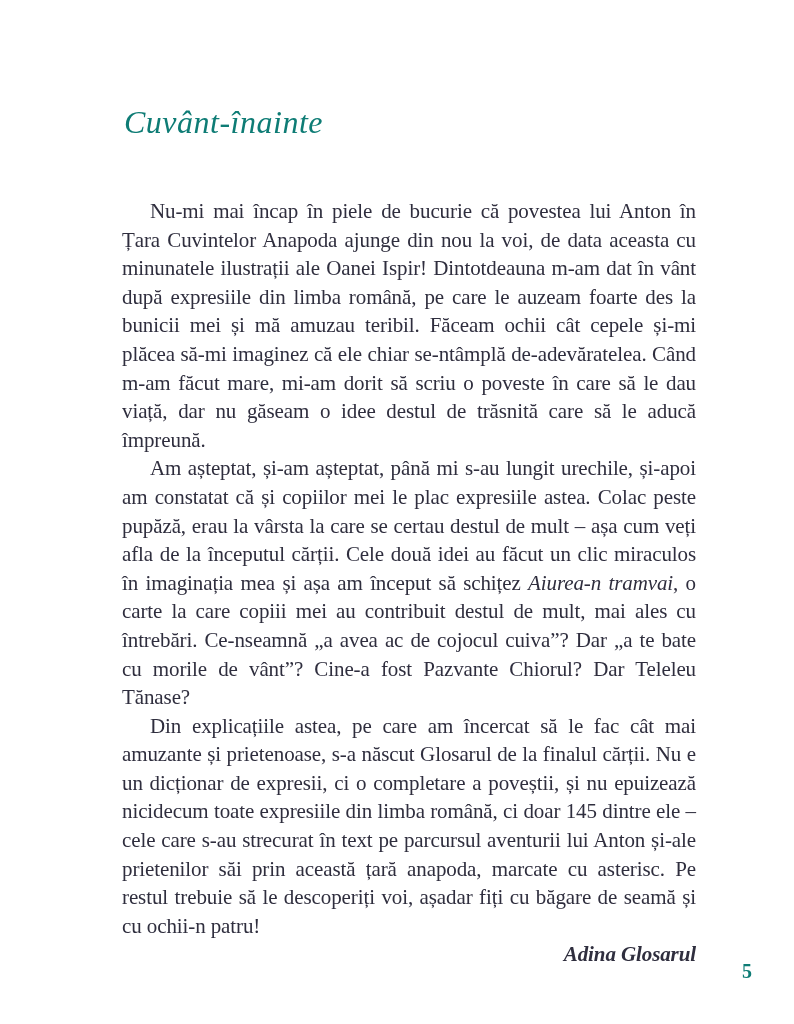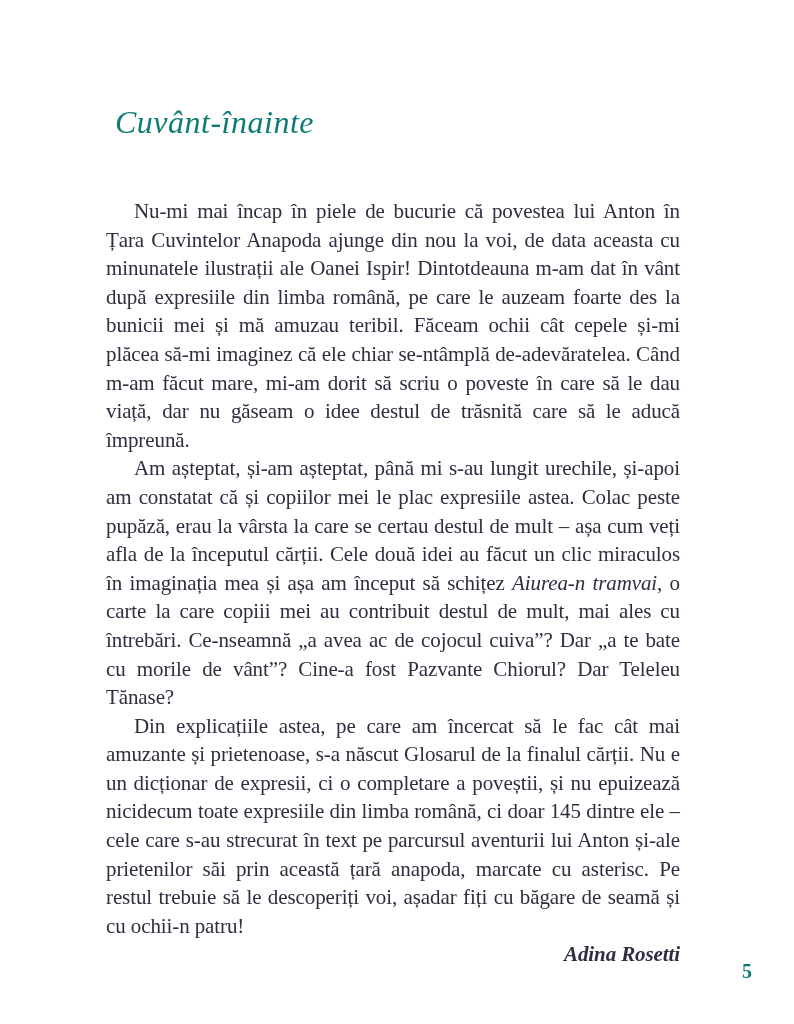--- a/index.html
+++ b/index.html
@@ -14,32 +14,32 @@
   .page {
     position: relative;
     width: 794px;
     height: 1024px;
     background: #ffffff;
     font-family: "Liberation Serif", serif;
     overflow: hidden;
   }
   .title {
     position: absolute;
-    left: 115px;
+    left: 124px;
     top: 104px;
     margin: 0;
     font-size: 32px;
     font-weight: normal;
     font-style: italic;
     letter-spacing: 0.5px;
     color: #0E7C75;
   }
   .text-block {
     position: absolute;
-    left: 106px;
+    left: 122px;
     top: 197px;
     width: 574px;
     font-size: 21px;
     line-height: 28.6px;
     letter-spacing: -0.1px;
     color: #2F2E3E;
     text-align: justify;
   }
   .text-block p {
     margin: 0;
@@ -75,19 +75,19 @@
   <h1 class="title">Cuvânt-înainte</h1>
 
   <div class="text-block">
 
     <p class="para"><span>Nu-mi mai încap în piele de bucurie că povestea lui Anton în Țara Cuvintelor Anapoda ajunge din nou la voi, de data aceasta cu minunatele ilustrații ale Oanei Ispir! Dintotdeauna m-am dat în vânt după expresiile din limba română, pe care le auzeam foarte des la bunicii mei și mă amuzau teribil. Făceam ochii cât cepele și-mi plăcea să-mi imaginez că ele chiar se-ntâmplă de-adevăratelea. Când m-am făcut mare, mi-am dorit să scriu o poveste în care să le dau viață, dar nu găseam o idee destul de trăsnită care să le aducă împreună.</span></p>
 
     <p class="para"><span>Am așteptat, și-am așteptat, până mi s-au lungit urechile, și-apoi am constatat că și copiilor mei le plac expresiile astea. Colac peste pupăză, erau la vârsta la care se certau destul de mult – așa cum veți afla de la începutul cărții. Cele două idei au făcut un clic miraculos în imaginația mea și așa am început să schițez </span><em class="book-ref">Aiurea-n tramvai</em><span>, o carte la care copiii mei au contribuit destul de mult, mai ales cu întrebări. Ce-nseamnă „a avea ac de cojocul cuiva”? Dar „a te bate cu morile de vânt”? Cine-a fost Pazvante Chiorul? Dar Teleleu Tănase?</span></p>
 
     <p class="para">Din explicațiile astea, pe care am încercat să le fac cât mai amuzante și prietenoase, s-a născut Glosarul de la finalul cărții. Nu e un dicționar de expresii, ci o completare a poveștii, și nu epuizează nicidecum toate expresiile din limba română, ci doar 145 dintre ele – cele care s-au strecurat în text pe parcursul aventurii lui Anton și-ale prietenilor săi prin această țară anapoda, marcate cu asterisc. Pe restul trebuie să le descoperiți voi, așadar fiți cu băgare de seamă și cu ochii-n patru!</p>
 
-    <p class="signature">Adina Rosetti</p>
+    <p class="signature">Adina Glosarul</p>
 
   </div>
 
   <div class="page-number">5</div>
 
 </div>
 
 </body></html>

